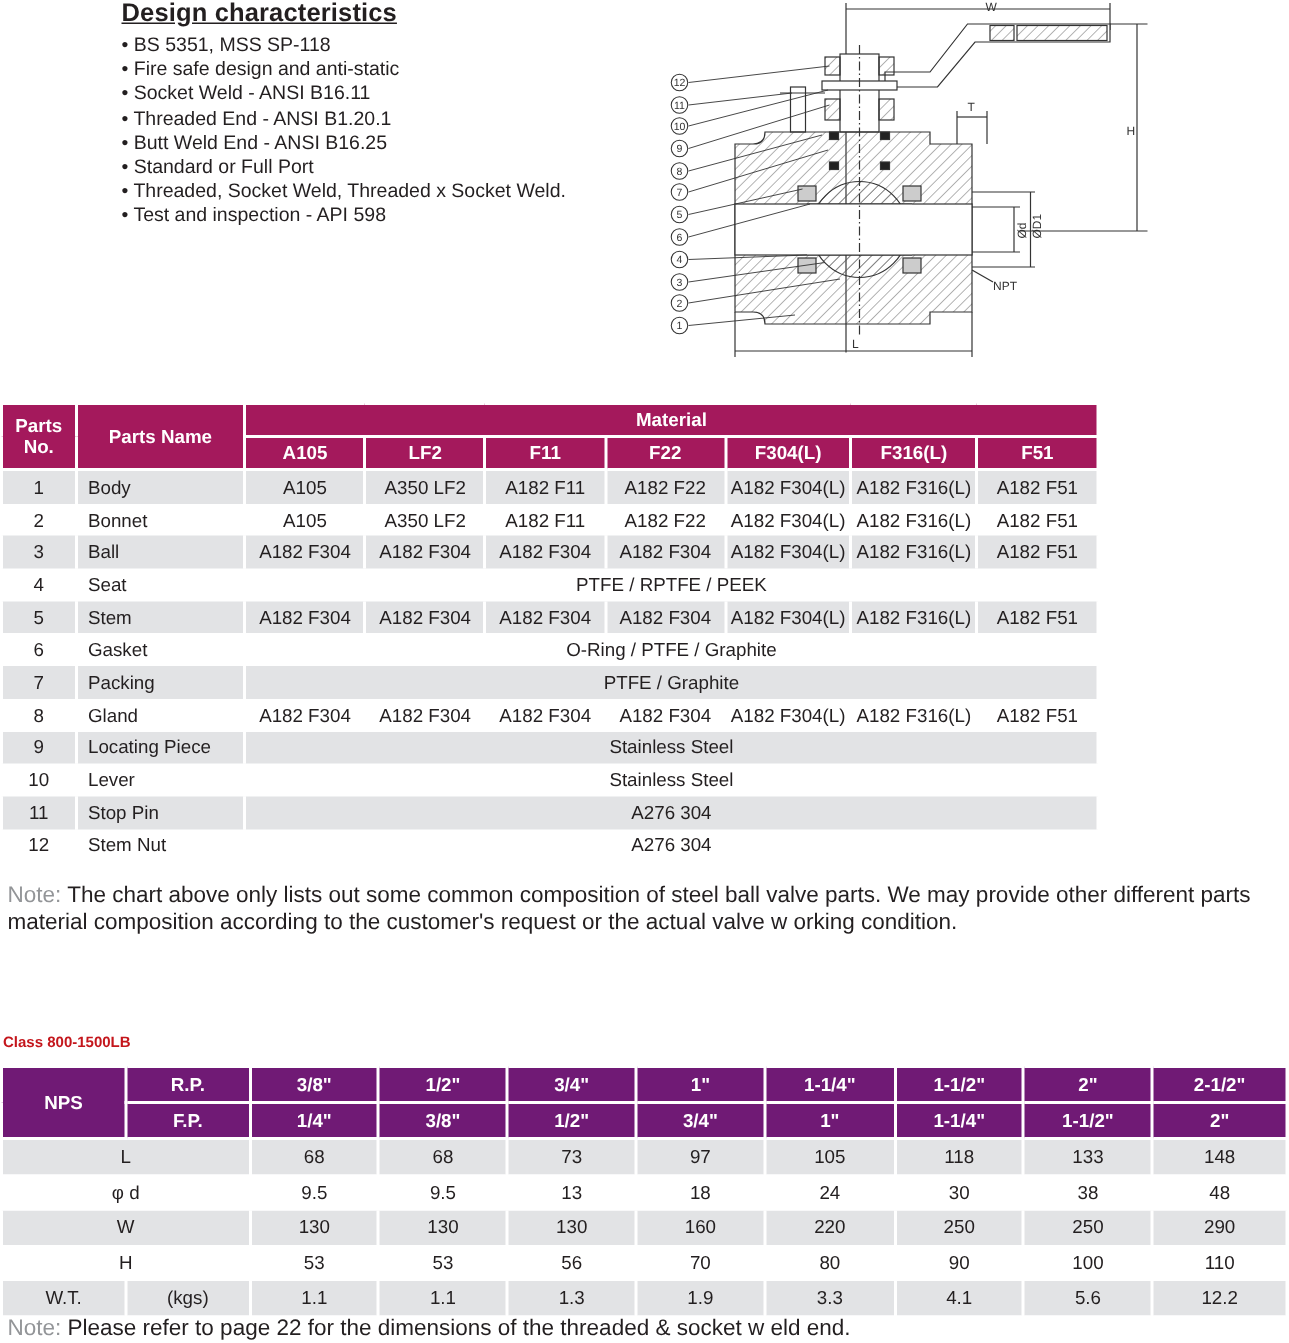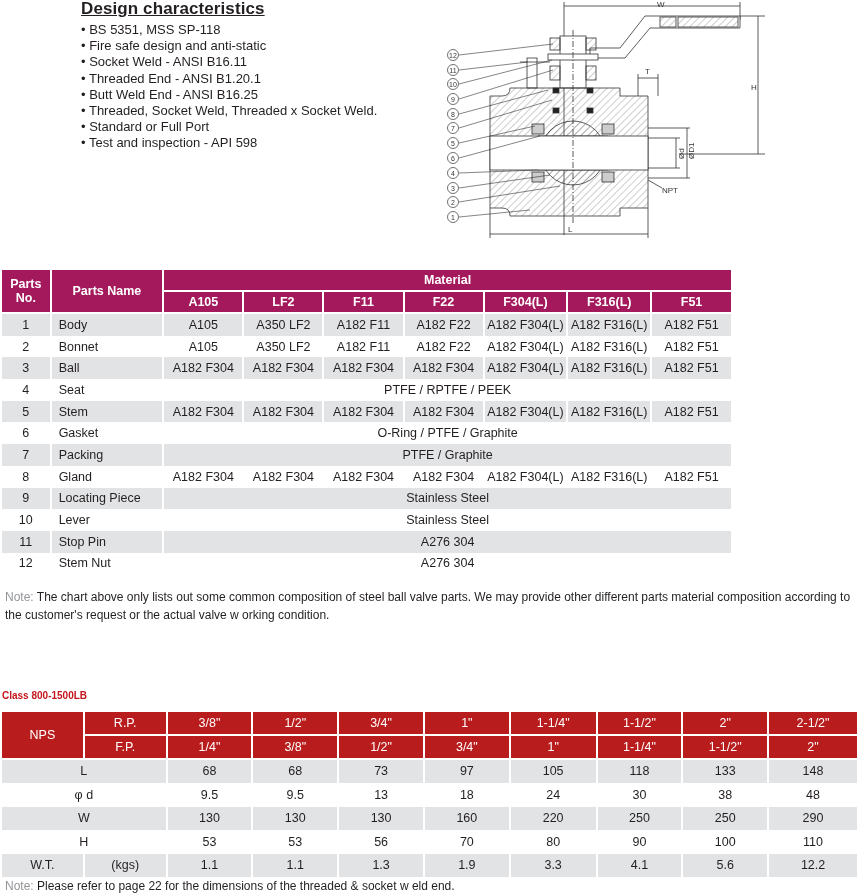--- a/index.html
+++ b/index.html
@@ -8,42 +8,42 @@
   .design h2{margin:0;font-size:17px;font-weight:bold;line-height:18px;letter-spacing:0.1px;text-decoration:underline;}
   .design ul{list-style:none;margin:4px 0 0 0;padding:0;font-size:13px;line-height:16.2px;}
   .design li::before{content:"• ";}
   .drawing{position:absolute;left:440px;top:0;width:340px;height:240px;}
   table{border-collapse:collapse;position:absolute;}
   .mat{left:0;top:268px;width:733px;font-size:12.5px;}
   .mat th{background:#a4195c;color:#fff;font-weight:bold;border:2px solid #fff;font-size:12.5px;padding:0;}
   .mat td{height:21.7px;padding:0;border-left:2px solid #fff;border-right:2px solid #fff;text-align:center;}
   .mat tr.g td{background:#e2e3e5;}
   .mat td.nm{text-align:left;padding-left:7px;}
-  .note{position:absolute;left:5px;font-size:12px;line-height:18px;color:#231f20;}
+  .note{position:absolute;left:5px;font-size:15px;line-height:18px;color:#231f20;}
   .note .lbl{color:#939598;}
   .cls{position:absolute;left:2px;top:690px;color:#c4161c;font-size:10px;font-weight:bold;}
   .dim{left:0;top:710px;width:859px;font-size:12.5px;}
-  .dim th{background:#b91c1c;color:#fff;font-weight:normal;border:2px solid #fff;padding:0;height:22px;font-size:12.5px;}
+  .dim th{background:#701a75;color:#fff;font-weight:bold;border:2px solid #fff;padding:0;height:22px;font-size:12.5px;}
   .dim td{height:22.5px;padding:0;text-align:center;border-left:2px solid #fff;border-right:2px solid #fff;}
   .dim tr.g td{background:#e2e3e5;}
   .dim tr td{border-bottom:1px solid #fff;}
 </style>
 </head>
 <body>
 
 <div class="design">
   <h2>Design characteristics</h2>
   <ul>
     <li>BS 5351, MSS SP-118</li>
     <li>Fire safe design and anti-static</li>
     <li>Socket Weld - ANSI B16.11</li>
     <li>Threaded End - ANSI B1.20.1</li>
     <li>Butt Weld End - ANSI B16.25</li>
+    <li>Standard or Full Port</li>
     <li>Threaded, Socket Weld, Threaded x Socket Weld.</li>
-    <li>Standard or Full Port</li>
     <li>Test and inspection - API 598</li>
   </ul>
 </div>
 
 <svg class="drawing" viewBox="0 0 340 240" width="340" height="240">
   <defs>
     <pattern id="hatch" width="5" height="5" patternUnits="userSpaceOnUse" patternTransform="rotate(45)">
       <line x1="0" y1="0" x2="0" y2="5" stroke="#555" stroke-width="0.6"></line>
     </pattern>
   </defs>

